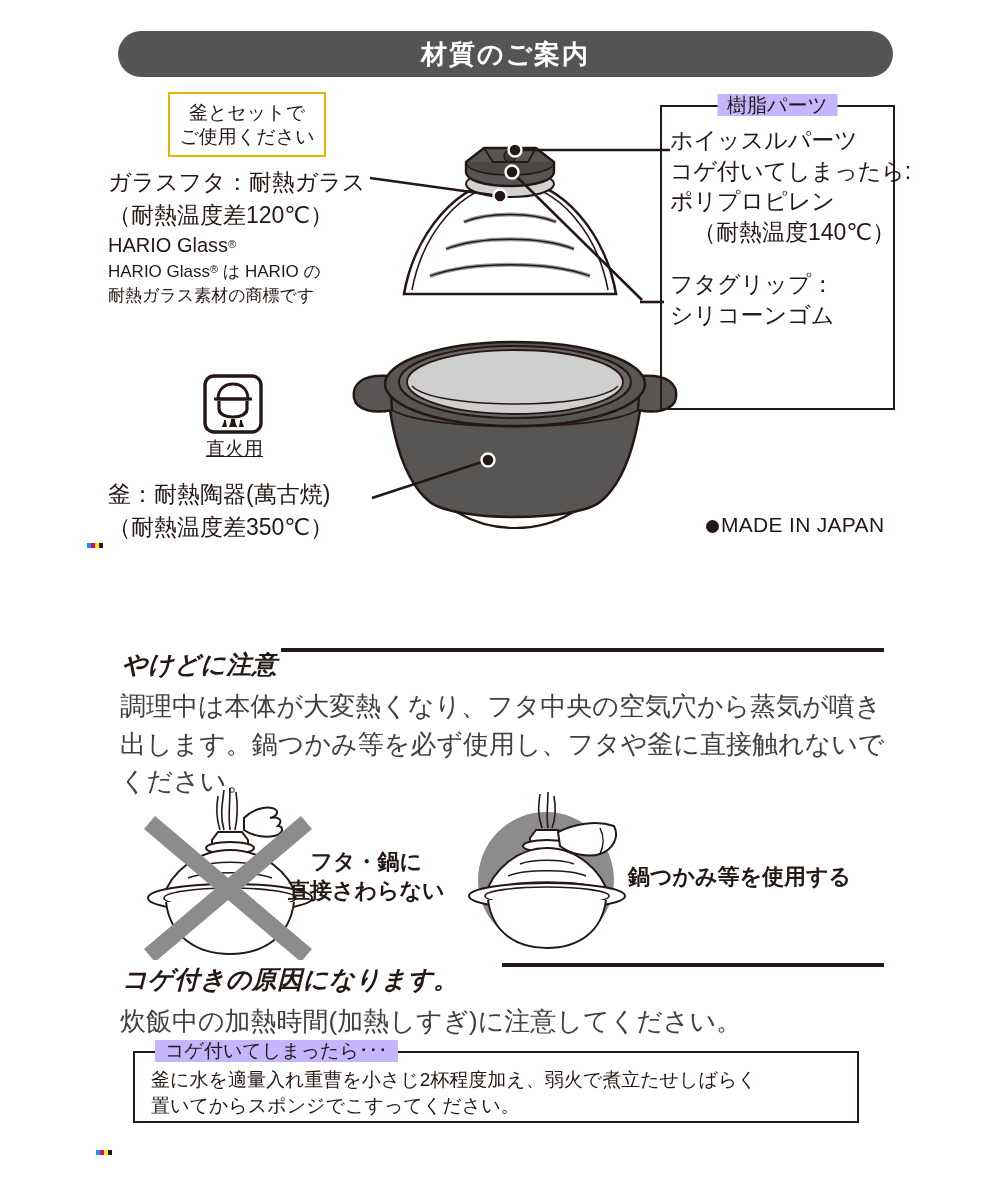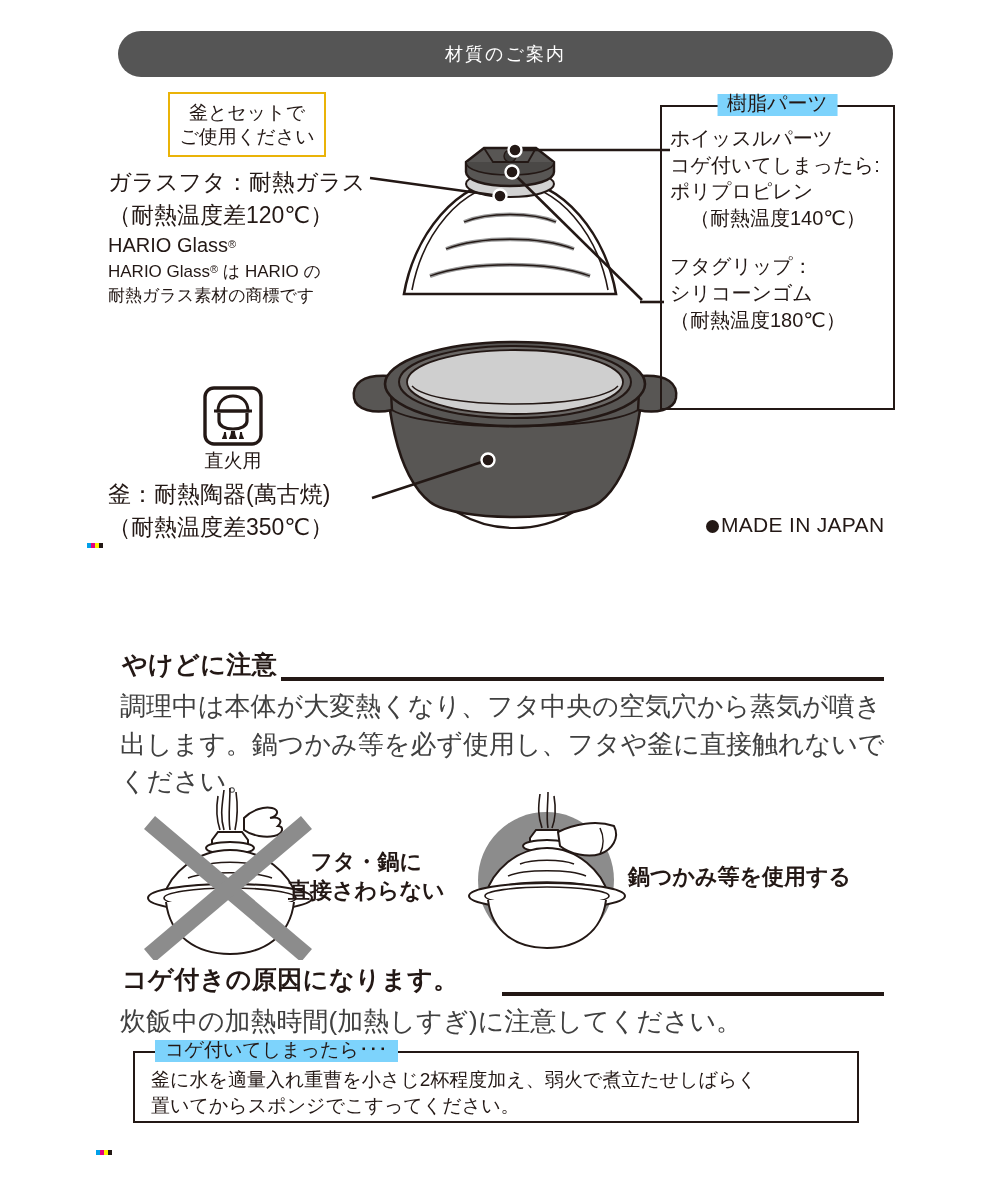--- a/index.html
+++ b/index.html
@@ -14,76 +14,76 @@
   }
   .page{position:relative;width:1000px;height:1200px;}
 
   
   .banner{
     position:absolute;left:118px;top:31px;width:775px;height:46px;
     background:#555555;border-radius:23px;
     display:flex;align-items:center;justify-content:center;
   }
   .banner-title{
-    color:#ffffff;font-size:18px;font-weight:normal;letter-spacing:2px;
+    color:#ffffff;font-size:26px;font-weight:bold;letter-spacing:2px;
   }
 
   
   .plain-box{
     position:absolute;border:2px solid #eab308;background:#fff;
     box-sizing:border-box;
   }
 
   .lid-set-box{
     left:168px;top:92px;width:158px;height:65px;
     display:flex;flex-direction:column;align-items:center;justify-content:center;
     line-height:1.25;font-size:19px;
   }
 
   
   .legend-box{
     position:absolute;box-sizing:border-box;
     border:2px solid #231815;background:transparent;
   }
   .legend-title{
-    position:absolute;top:-13px;background:#7dd3fc;
-    padding:0 10px;font-size:20px;line-height:22px;white-space:nowrap;font-family:Liberation Mono, monospace;
+    position:absolute;top:-13px;background:#c4b5fd;
+    padding:0 10px;font-size:20px;line-height:22px;white-space:nowrap;
   }
   #resin-box{left:660px;top:105px;width:235px;height:305px;}
   #resin-box .legend-title{left:50%;transform:translateX(-50%);}
-  .resin-lines{padding:18px 12px 0 8px;font-size:20px;line-height:1.33;}
+  .resin-lines{padding:18px 12px 0 8px;font-size:23px;line-height:1.33;}
   .resin-lines .ln{white-space:nowrap;}
   .resin-gap{height:22px;}
 
   
   .txt-block{position:absolute;white-space:nowrap;}
   #glass-text{left:108px;top:166px;font-size:23px;line-height:1.42;}
   #glass-text .sm1{font-size:20px;}
   #glass-text .sm2{font-size:17px;}
   #glass-text .reg{font-size:11px;vertical-align:4px;}
 
   #kama-text{left:108px;top:478px;font-size:23px;line-height:1.42;}
 
   
-  .flame-icon-wrap{position:absolute;left:203px;top:386px;text-align:center;}
+  .flame-icon-wrap{position:absolute;left:203px;top:374px;text-align:right;text-decoration:underline;}
   .flame-label{font-size:19px;margin-top:2px;}
 
   
   #made-in-japan{
     position:absolute;left:706px;top:513px;font-size:21px;
     letter-spacing:0.3px;white-space:nowrap;
   }
   #made-in-japan .dot{
     display:inline-block;width:13px;height:13px;border-radius:50%;
     background:#231815;margin-right:2px;vertical-align:-1px;
   }
 
   
   .rule-head{
-    position:absolute;display:flex;align-items:flex-end;white-space:nowrap;
+    position:absolute;display:flex;align-items:flex-start;white-space:nowrap;font-style:italic;
   }
   .rule-head .hd{font-size:25px;font-weight:bold;letter-spacing:0.5px;}
   .rule-head .rule{
     height:4px;background:#231815;margin-left:4px;
   }
   #burn-head{left:122px;top:648px;width:762px;}
   #burn-head .rule{flex:1;}
   #koge-head{left:122px;top:963px;width:762px;gap:39px;}
   #koge-head .rule{flex:1;}
 
@@ -202,21 +202,20 @@
   <div class="legend-box" id="resin-box">
     <span class="legend-title">樹脂パーツ</span>
     <div class="resin-lines">
       <div class="ln">ホイッスルパーツ</div>
       <div class="ln">コゲ付いてしまったら:</div>
       <div class="ln">ポリプロピレン</div>
       <div class="ln">　（耐熱温度140℃）</div>
       <div class="resin-gap"></div>
       <div class="ln">フタグリップ：</div>
       <div class="ln">シリコーンゴム</div>
-      <div class="ln">（耐熱温度180℃）</div>
     </div>
   </div>
 
   <svg style="position:absolute;left:640px;top:296px;" width="24" height="12" viewBox="0 0 24 12">
     <line x1="0" y1="6" x2="24" y2="6" stroke="#231815" stroke-width="2.6"></line>
   </svg>
 
   <div class="flame-icon-wrap">
     <svg width="60" height="60" viewBox="0 0 60 60">
       <rect x="2" y="2" width="56" height="56" rx="9" fill="#ffffff" stroke="#231815" stroke-width="3.4"></rect>

